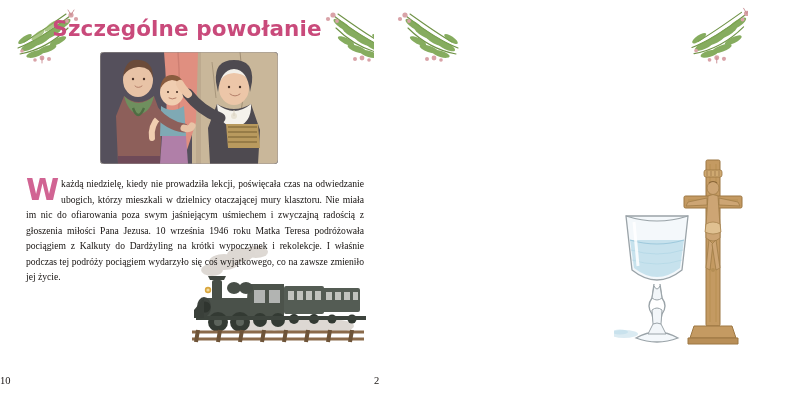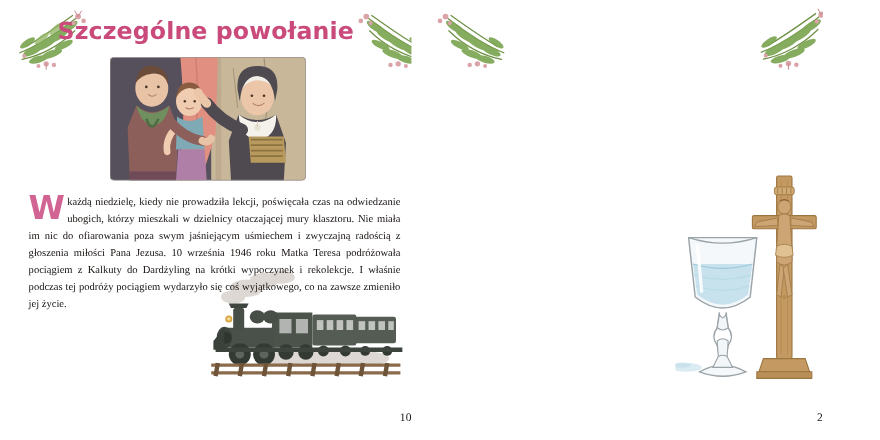--- a/index.html
+++ b/index.html
@@ -40,21 +40,21 @@
 
   
   .dropcap{
     float:left;font-family:"DejaVu Sans","Liberation Sans",sans-serif;
     font-weight:700;color:#d16493;
     font-size:30px;line-height:26px;
     margin:1px 2px -2px 0;
   }
 
   .page-number{
-    position:absolute;bottom:14px;left:0;right:0;text-align:right;
+    position:absolute;bottom:14px;left:0;right:0;text-align:left;
     font-family:"Liberation Serif",serif;font-size:10.5px;color:#1a1614;
   }
 </style>
 </head>
 <body>
 
 <div class="spread">
 
   <div class="page">
 

